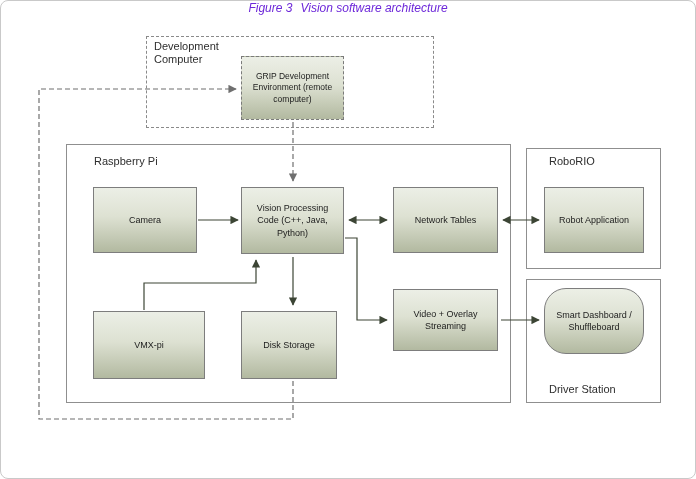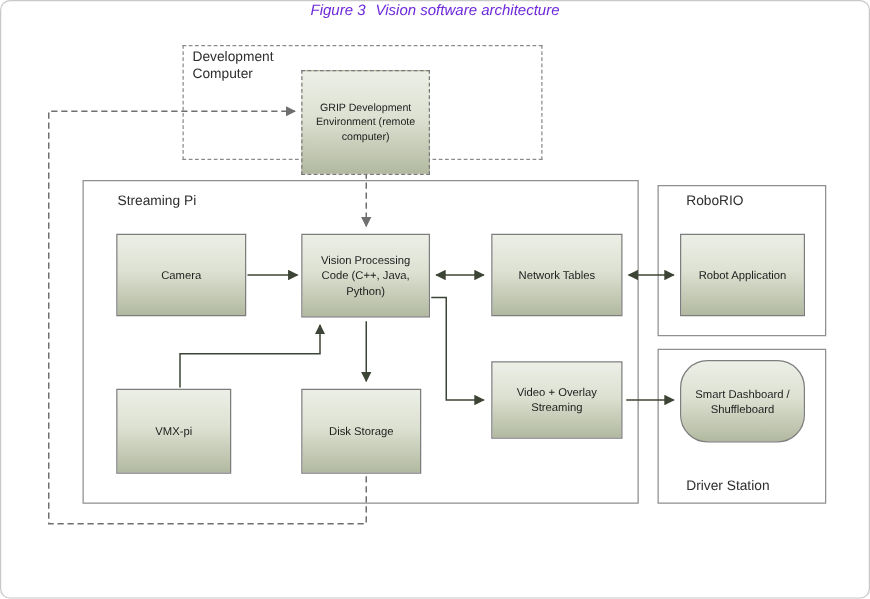--- a/index.html
+++ b/index.html
@@ -35,21 +35,21 @@
 </head>
 <body>
 
 <div id="page">
 
   <div class="container-box dashed" style="left:145px; top:35px; width:288px; height:92px;padding-left:48px;">
     <div class="container-label" style="left:7px; top:3px; width:92px;">Development Computer</div>
   </div>
 
   <div class="container-box" style="left:65px; top:143px; width:445px; height:259px;">
-    <div class="container-label" style="left:27px; top:10px;">Streaming Pi</div>
+    <div class="container-label" style="left:27px; top:10px;">Raspberry Pi</div>
   </div>
 
   <div class="container-box" style="left:525px; top:147px; width:135px; height:121px;">
     <div class="container-label" style="left:22px; top:6px;">RoboRIO</div>
   </div>
 
   <div class="container-box" style="left:525px; top:278px; width:135px; height:124px;">
     <div class="container-label" style="left:22px; bottom:6px;">Driver Station</div>
   </div>
 
@@ -70,41 +70,41 @@
       <path d="M292,256 V304" marker-end="url(#ah)"></path>
       <path d="M344,237 H356 V319 H386" marker-end="url(#ah)"></path>
       <path d="M500,319 H538" marker-end="url(#ah)"></path>
     </g>
     <g stroke="#6f6f6f" stroke-width="1.2" fill="none" stroke-dasharray="5 3">
       <path d="M292,121 V180" marker-end="url(#ahg)"></path>
       <path d="M292,380 V418 H38 V88 H235" marker-end="url(#ahg)"></path>
     </g>
   </svg>
 
-  <div class="node dashed" style="left:240px; top:55px; width:103px; height:84px; font-size:8.5px;">
+  <div class="node dashed" style="left:240px; top:55px; width:103px; height:64px; font-size:8.5px;">
     <span>GRIP Development Environment (remote computer)</span>
   </div>
 
   <div class="node" style="left:92px; top:186px; width:104px; height:66px;">
     <span>Camera</span>
   </div>
 
   <div class="node" style="left:240px; top:186px; width:103px; height:67px;">
     <span>Vision Processing Code (C++, Java, Python)</span>
   </div>
 
   <div class="node" style="left:392px; top:186px; width:105px; height:66px;">
     <span>Network Tables</span>
   </div>
 
   <div class="node" style="left:543px; top:186px; width:100px; height:66px;">
     <span>Robot Application</span>
   </div>
 
-  <div class="node" style="left:92px; top:310px; width:92px; height:68px;justify-content:center;">
+  <div class="node" style="left:92px; top:310px; width:112px; height:68px;justify-content:center;">
     <span>VMX-pi</span>
   </div>
 
   <div class="node" style="left:240px; top:310px; width:96px; height:68px;">
     <span>Disk Storage</span>
   </div>
 
   <div class="node" style="left:392px; top:288px; width:105px; height:62px;">
     <span>Video + Overlay Streaming</span>
   </div>

